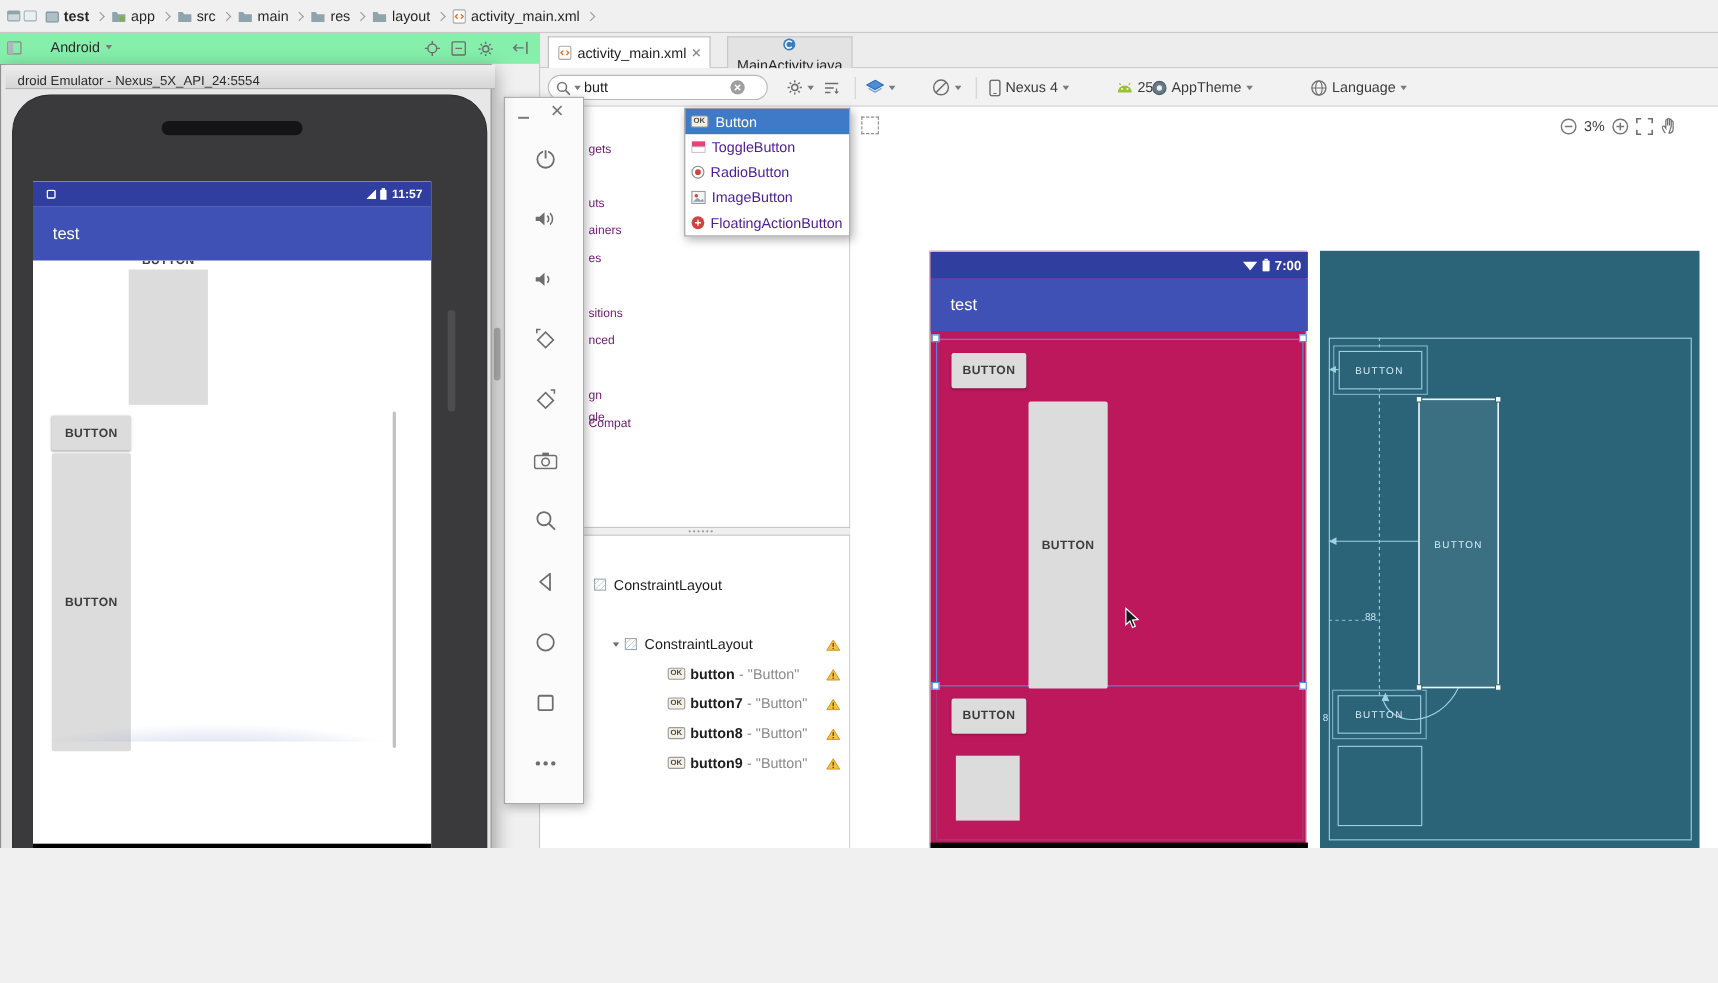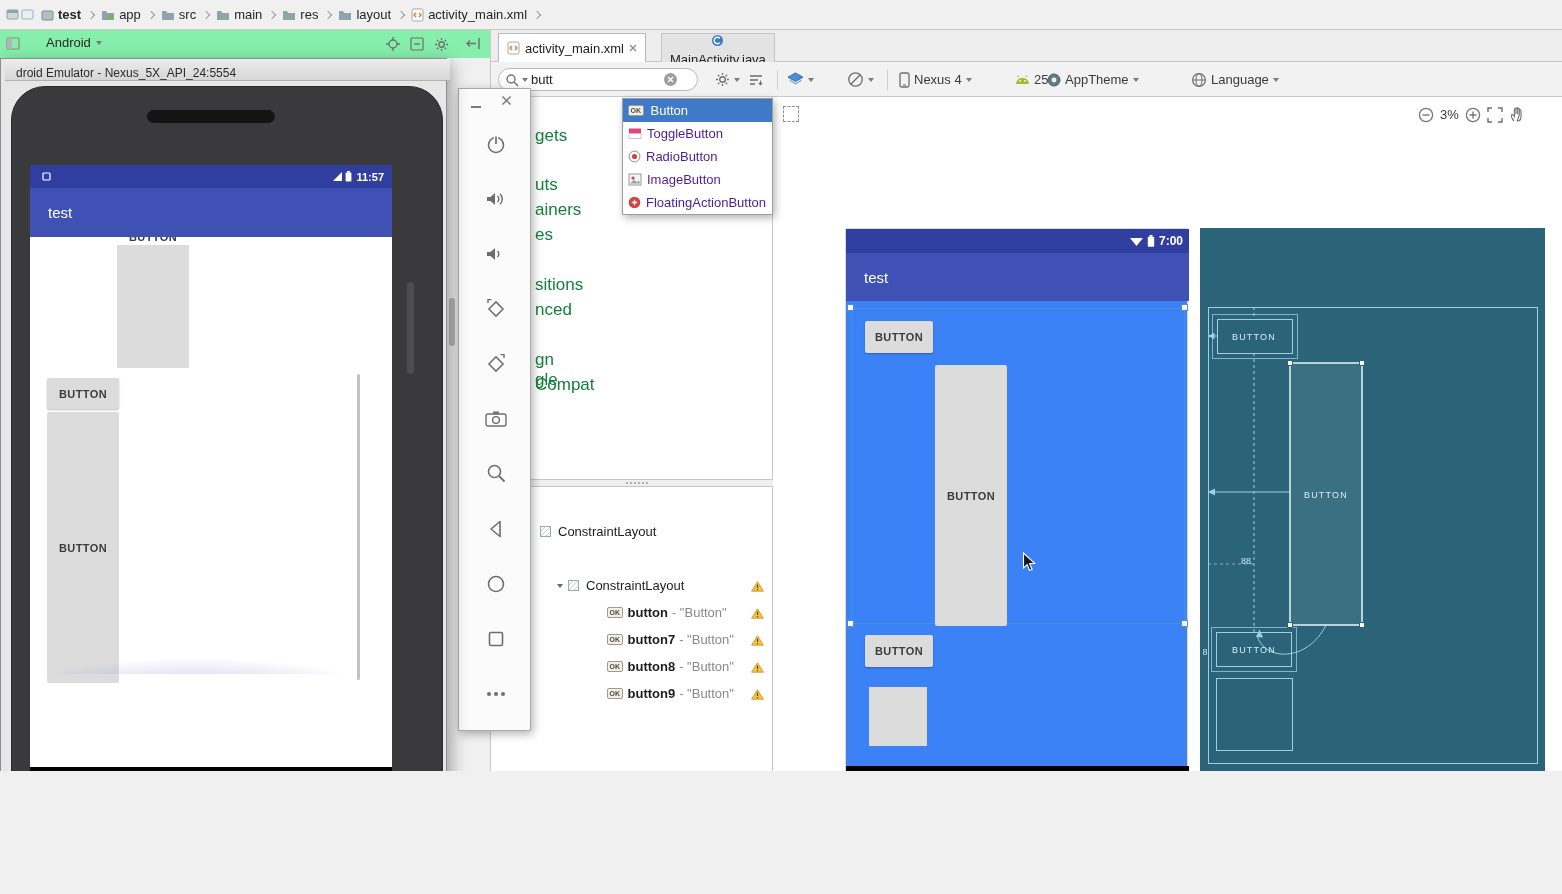--- a/index.html
+++ b/index.html
@@ -21,37 +21,37 @@
   
   #dtoolbar{left:490px;top:62px;width:1072px;height:35px;background:#f2f2f2;border-bottom:1px solid #c9c9c9;border-left:1px solid #c9c9c9;}
   .tbtn{position:absolute;top:0;height:35px;display:flex;align-items:center;gap:4px;font-size:13px;color:#3b3b3b;cursor:default;}
   .crt{width:0;height:0;border-left:3.5px solid transparent;border-right:3.5px solid transparent;border-top:4px solid #7a7a7a;}
   .vsep{position:absolute;top:8px;width:1px;height:20px;background:#d0d0d0;}
   #searchfield{position:absolute;left:7px;top:6px;width:200px;height:23px;background:#fff;border:1px solid #b9b9b9;border-radius:12px;display:flex;align-items:center;padding:0 6px;gap:3px;}
   #searchfield input{border:none;outline:none;font-size:13px;width:130px;background:transparent;color:#222;font-family:"Liberation Sans",sans-serif;}
   .clearbtn{width:13px;height:13px;border-radius:50%;background:#9e9e9e;display:flex;align-items:center;justify-content:center;}
   
   #leftpanel{left:490px;top:97px;width:283px;height:797px;background:#fff;border-left:1px solid #c9c9c9;border-right:1px solid #c9c9c9;}
-  .palcat{position:absolute;left:44px;font-size:17px;color:#15803d;height:16px;line-height:16px;}
+  .palcat{position:absolute;left:44px;font-size:11px;color:#701a75;height:16px;line-height:16px;}
   #splitter{position:absolute;left:0;top:382px;width:283px;height:8px;background:#efefef;border-top:1px solid #c7c7c7;border-bottom:1px solid #c7c7c7;}
   .sdots{position:absolute;left:135px;top:2px;display:flex;gap:2px;}
   .sdots i{width:2px;height:2px;background:#9a9a9a;border-radius:50%;}
   #treeheader{position:absolute;left:0;top:390px;width:283px;height:25px;background:#f6f6f6;border-bottom:1px solid #dedede;display:flex;align-items:center;font-size:12.5px;color:#333;}
   .trow{position:absolute;left:0;width:283px;height:27px;display:flex;align-items:center;font-size:13px;color:#1d1d1d;}
   .tname{font-weight:bold;}
   .tval{color:#8a8a8a;margin-left:4px;}
   .tcaret{width:0;height:0;border-left:3.5px solid transparent;border-right:3.5px solid transparent;border-top:4.5px solid #6a6a6a;display:inline-block;margin-right:4px;}
   .twarn{position:absolute;right:10px;top:8px;}
   .okb{font-size:7px;font-weight:bold;color:#4a4a4a;border:1px solid #9a9a9a;border-radius:2px;padding:0 1.5px;background:#f3efe2;line-height:9px;display:inline-block;margin-right:5px;}
   #bottomstrip{position:absolute;left:0;top:787px;width:283px;height:10px;background:#7d7d7d;}
   
   #canvas{left:773px;top:97px;width:789px;height:797px;background:#fff;}
   .guide{position:absolute;width:1px;background:rgba(104,189,232,.75);}
   
-  #dphone{position:absolute;left:72px;top:131px;width:343px;height:574px;background:#3b82f6;border:1px solid #dadada;}
+  #dphone{position:absolute;left:72px;top:131px;width:343px;height:574px;background:#be185d;border:1px solid #dadada;}
   .abtn{position:absolute;background:#dcdcdc;border-radius:2px;box-shadow:0 1px 2px rgba(0,0,0,.25);display:flex;align-items:center;justify-content:center;font-size:11px;font-weight:bold;color:#3c3c3c;letter-spacing:.4px;}
   .gblock{position:absolute;background:#dcdcdc;}
   .hdl{position:absolute;width:7px;height:7px;background:#fff;border:1px solid #4a90d9;}
   
   #bphone{position:absolute;left:427px;top:131px;width:345px;height:574px;background:#2b6479;}
   .bptxt{fill:#d6ecf6;font-size:9px;letter-spacing:1.2px;text-anchor:middle;font-family:"Liberation Sans",sans-serif;}
   .bpnum{fill:#cde8f4;font-size:9px;text-anchor:middle;font-family:"Liberation Sans",sans-serif;}
   .bh{fill:#fff;stroke:#2b6479;}
   
   #paldrop{left:622px;top:98px;width:151px;height:117px;background:#fff;border:1px solid #9e9e9e;box-shadow:2px 3px 8px rgba(0,0,0,.3);z-index:5;}

